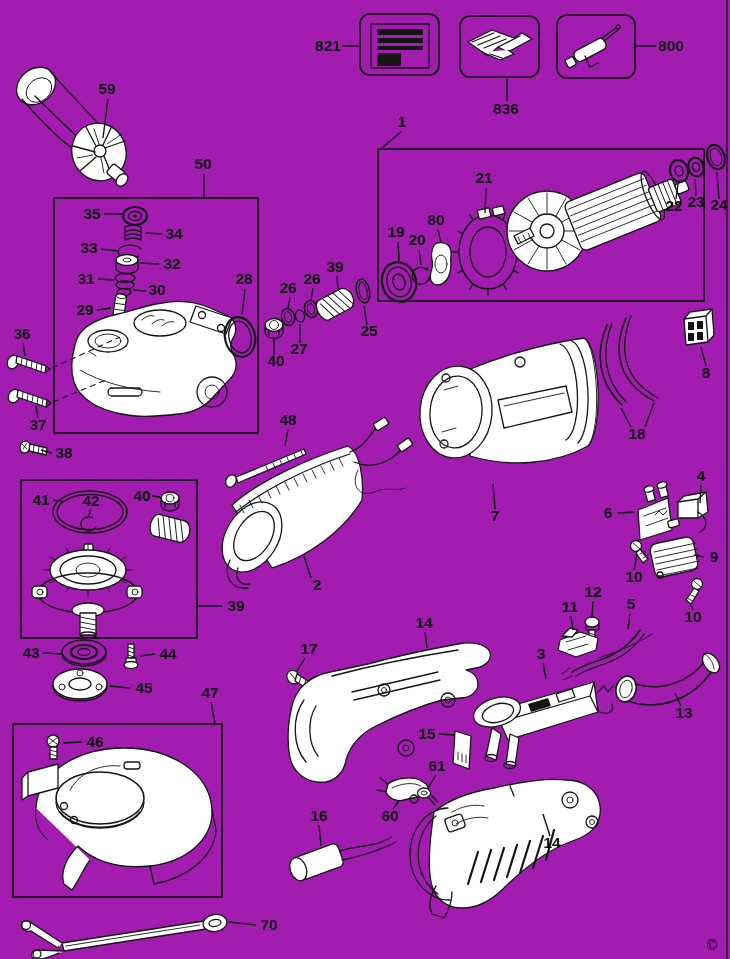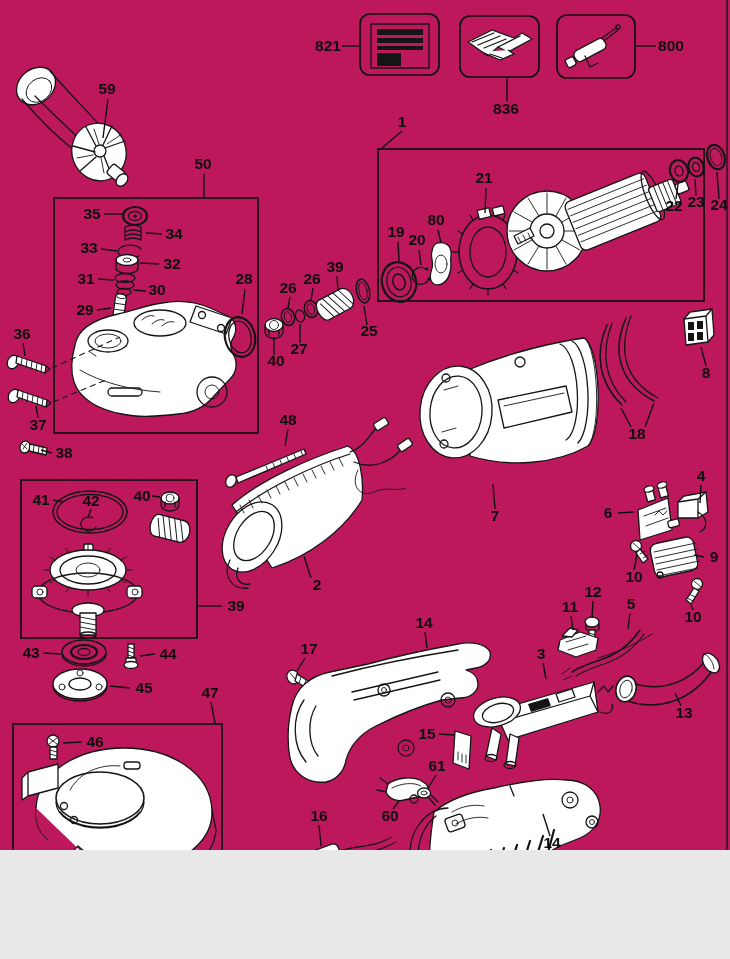--- a/index.html
+++ b/index.html
@@ -1,16 +1,16 @@
 <!DOCTYPE html>
 <html><head>
 <meta charset="utf-8">
 <style>
   html,body{margin:0;padding:0;background:#e8e8e8}
-  #stage{position:relative;width:730px;height:850px;background:#be185d;overflow:hidden;
+  #stage{position:relative;width:730px;height:959px;background:#a21caf;overflow:hidden;
          font-family:"Liberation Sans",sans-serif}
   svg{position:absolute;left:0;top:0}
   .o  {fill:none;stroke:#151515;stroke-width:1.3;stroke-linecap:round;stroke-linejoin:round}
   .ow {fill:#ffffff;stroke:#151515;stroke-width:1.3;stroke-linejoin:round}
   .t2 {stroke-width:2.2}
   .t16{stroke-width:1.6}
   .thin{stroke-width:0.9}
   .boxln{fill:none;stroke:#101010;stroke-width:1.7}
   .lead{stroke:#101010;stroke-width:1.4;fill:none}
   .dash{stroke:#151515;stroke-width:1.1;stroke-dasharray:6 4;fill:none}

